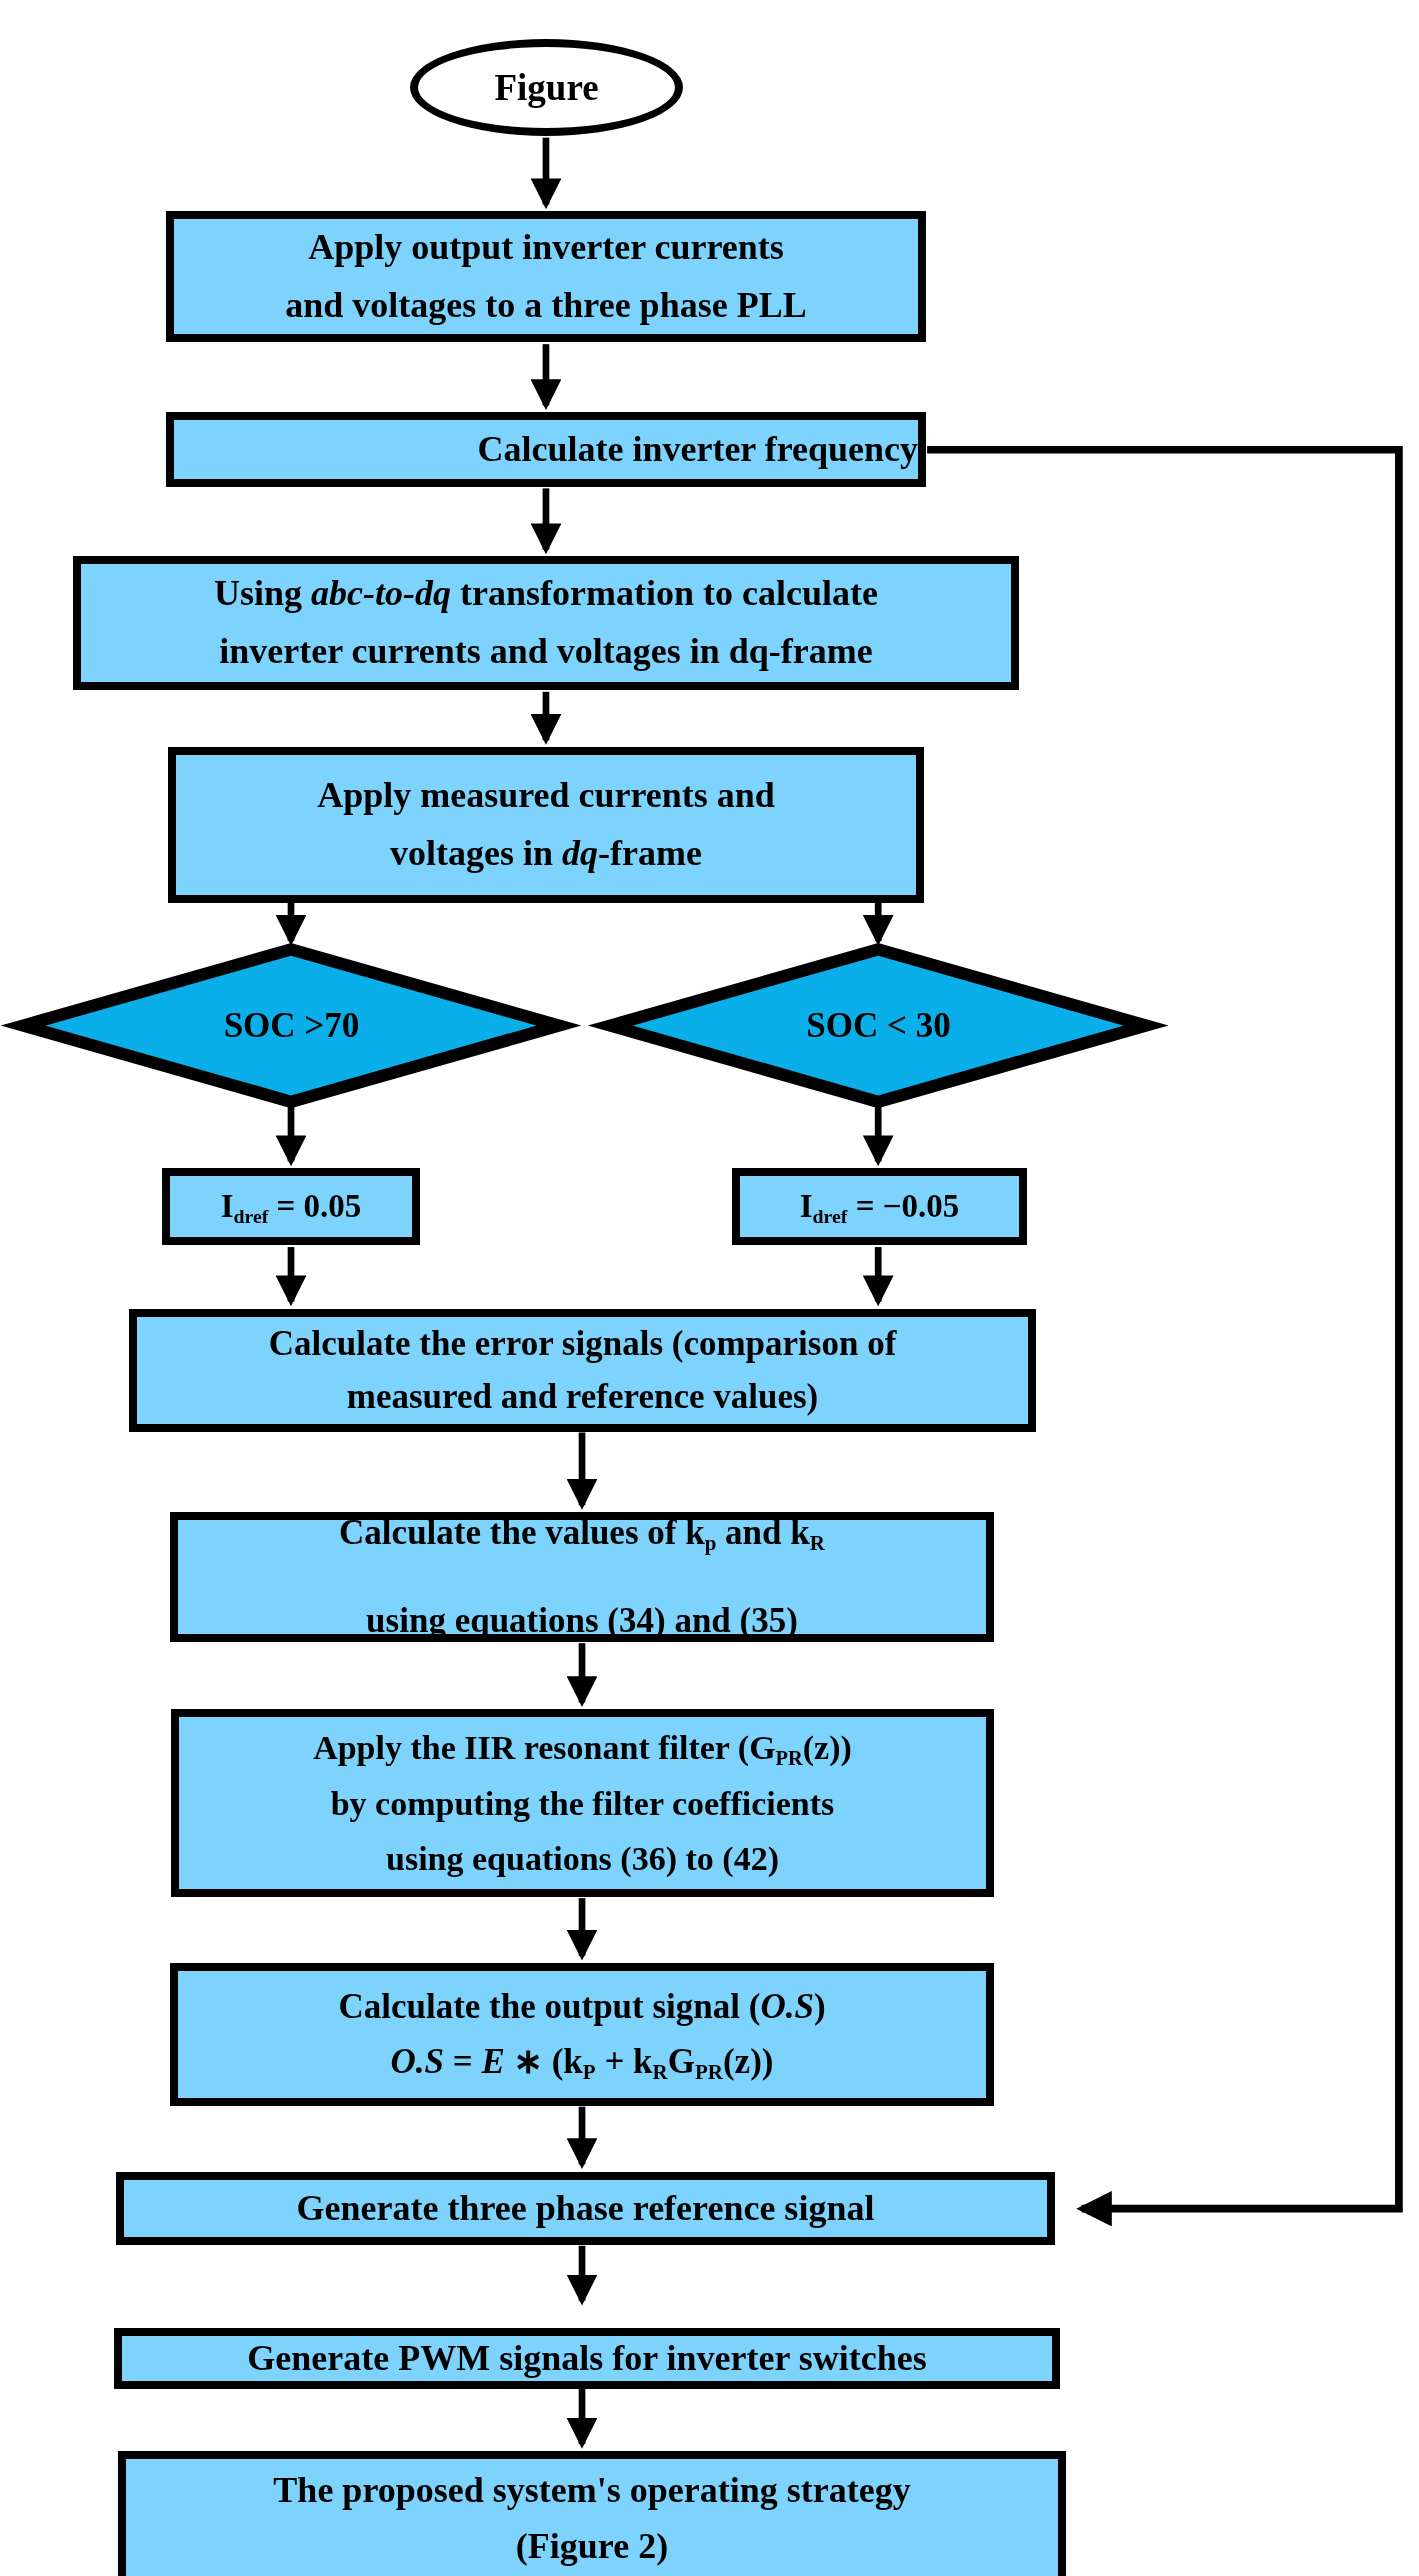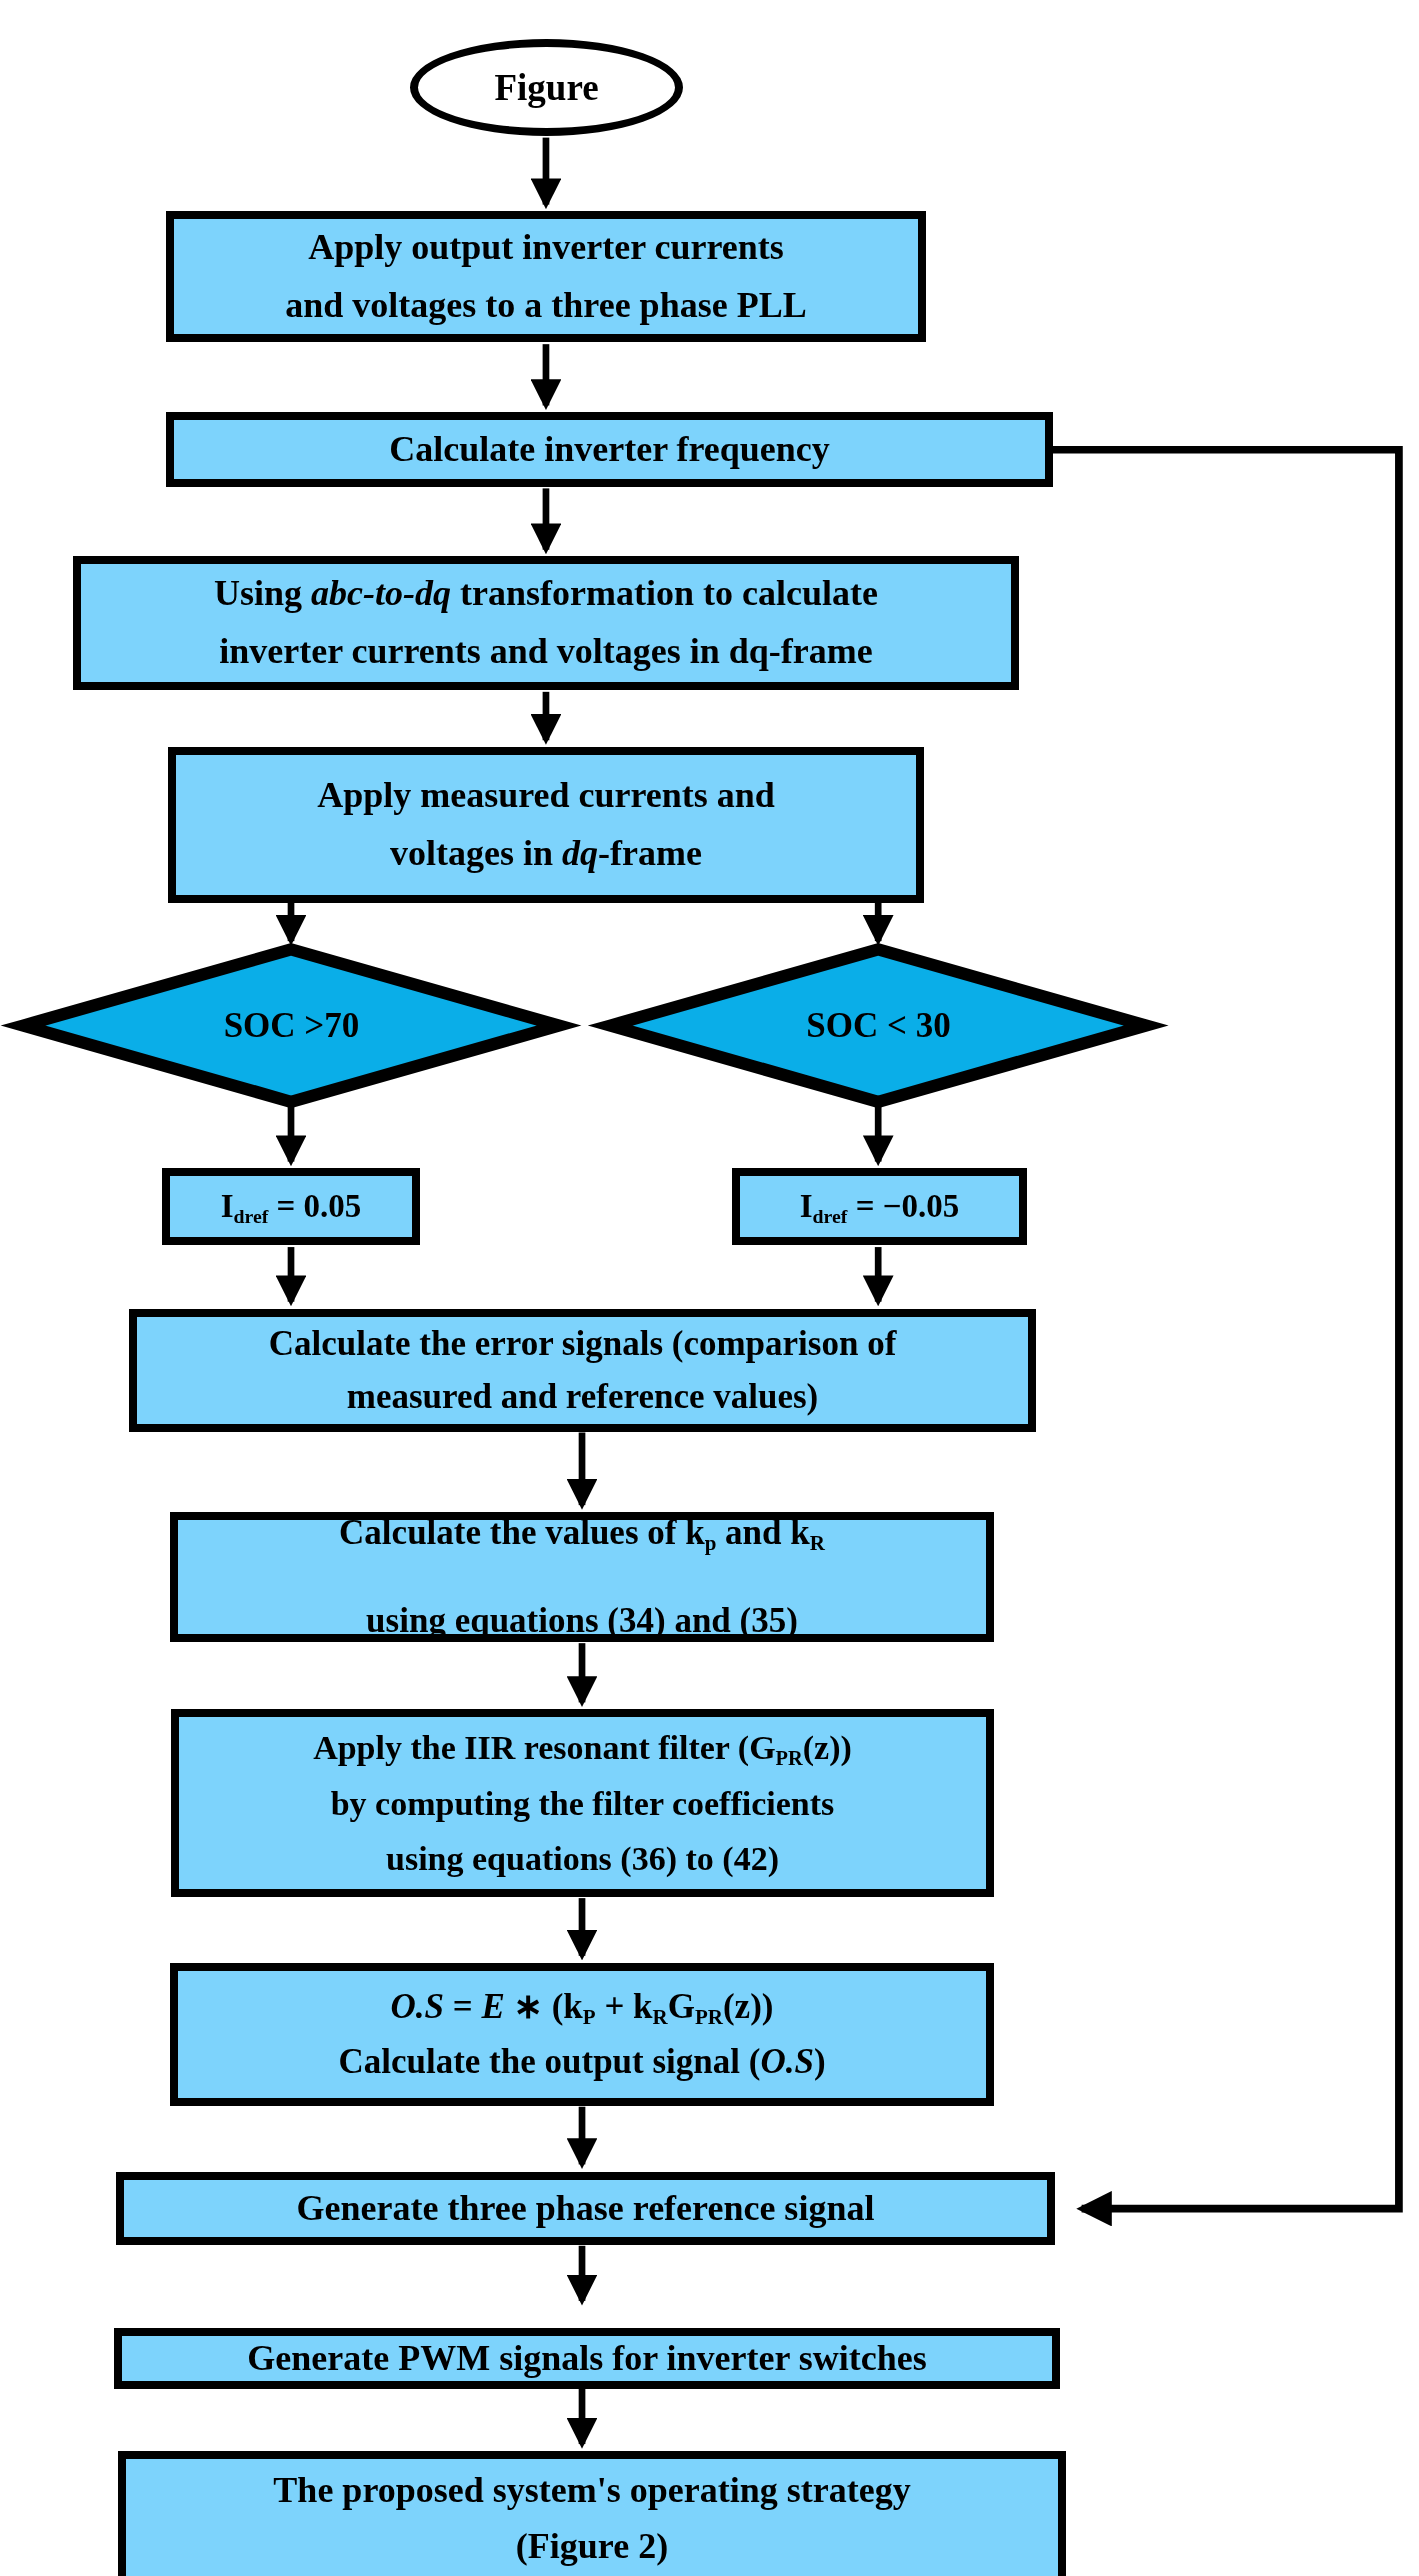--- a/index.html
+++ b/index.html
@@ -78,21 +78,21 @@
 
   <div class="oval" style="left:410px; top:39px; width:273px; height:97px; font-size:37px;">
     <span class="ln">Figure</span>
   </div>
 
   <div class="pbox" style="left:166px; top:211px; width:760px; height:131px; font-size:36px;">
     <div class="ln">Apply output inverter currents</div>
     <div class="ln">and voltages to a three phase PLL</div>
   </div>
 
-  <div class="pbox" style="left:166px; top:412px; width:887px; height:75px; font-size:36px;">
+  <div class="pbox" style="left:166px; top:412px; width:760px; height:75px; font-size:36px;align-items:flex-end;">
     <div class="ln">Calculate inverter frequency</div>
   </div>
 
   <div class="pbox" style="left:73px; top:556px; width:946px; height:134px; font-size:36px;">
     <div class="ln"><span>Using </span><span class="it">abc-to-dq</span><span> transformation to calculate</span></div>
     <div class="ln">inverter currents and voltages in dq-frame</div>
   </div>
 
   <div class="pbox" style="left:168px; top:747px; width:756px; height:156px; font-size:36px;">
     <div class="ln">Apply measured currents and</div>
@@ -120,22 +120,22 @@
     <div class="ln">using equations (34) and (35)</div>
   </div>
 
   <div class="pbox" style="left:171px; top:1709px; width:823px; height:188px; font-size:34px; line-height:1.62;">
     <div class="ln"><span>Apply the IIR resonant filter (G</span><span class="sb">PR</span><span>(z))</span></div>
     <div class="ln">by computing the filter coefficients</div>
     <div class="ln">using equations (36) to (42)</div>
   </div>
 
   <div class="pbox" style="left:170px; top:1963px; width:824px; height:143px; font-size:35px; line-height:1.55;">
+    <div class="ln"><span>Calculate the output signal (</span><span class="it">O.S</span><span>)</span></div>
     <div class="ln"><span class="it">O.S</span><span> = </span><span class="it">E</span><span> ∗ (k</span><span class="sb">P</span><span> + k</span><span class="sb">R</span><span>G</span><span class="sb">PR</span><span>(z))</span></div>
-    <div class="ln"><span>Calculate the output signal (</span><span class="it">O.S</span><span>)</span></div>
   </div>
 
   <div class="pbox" style="left:116px; top:2172px; width:939px; height:73px; font-size:36px;">
     <div class="ln">Generate three phase reference signal</div>
   </div>
 
   <div class="pbox" style="left:114px; top:2308px; width:946px; height:61px; font-size:36px;margin-top:20px;">
     <div class="ln">Generate PWM signals for inverter switches</div>
   </div>
 

